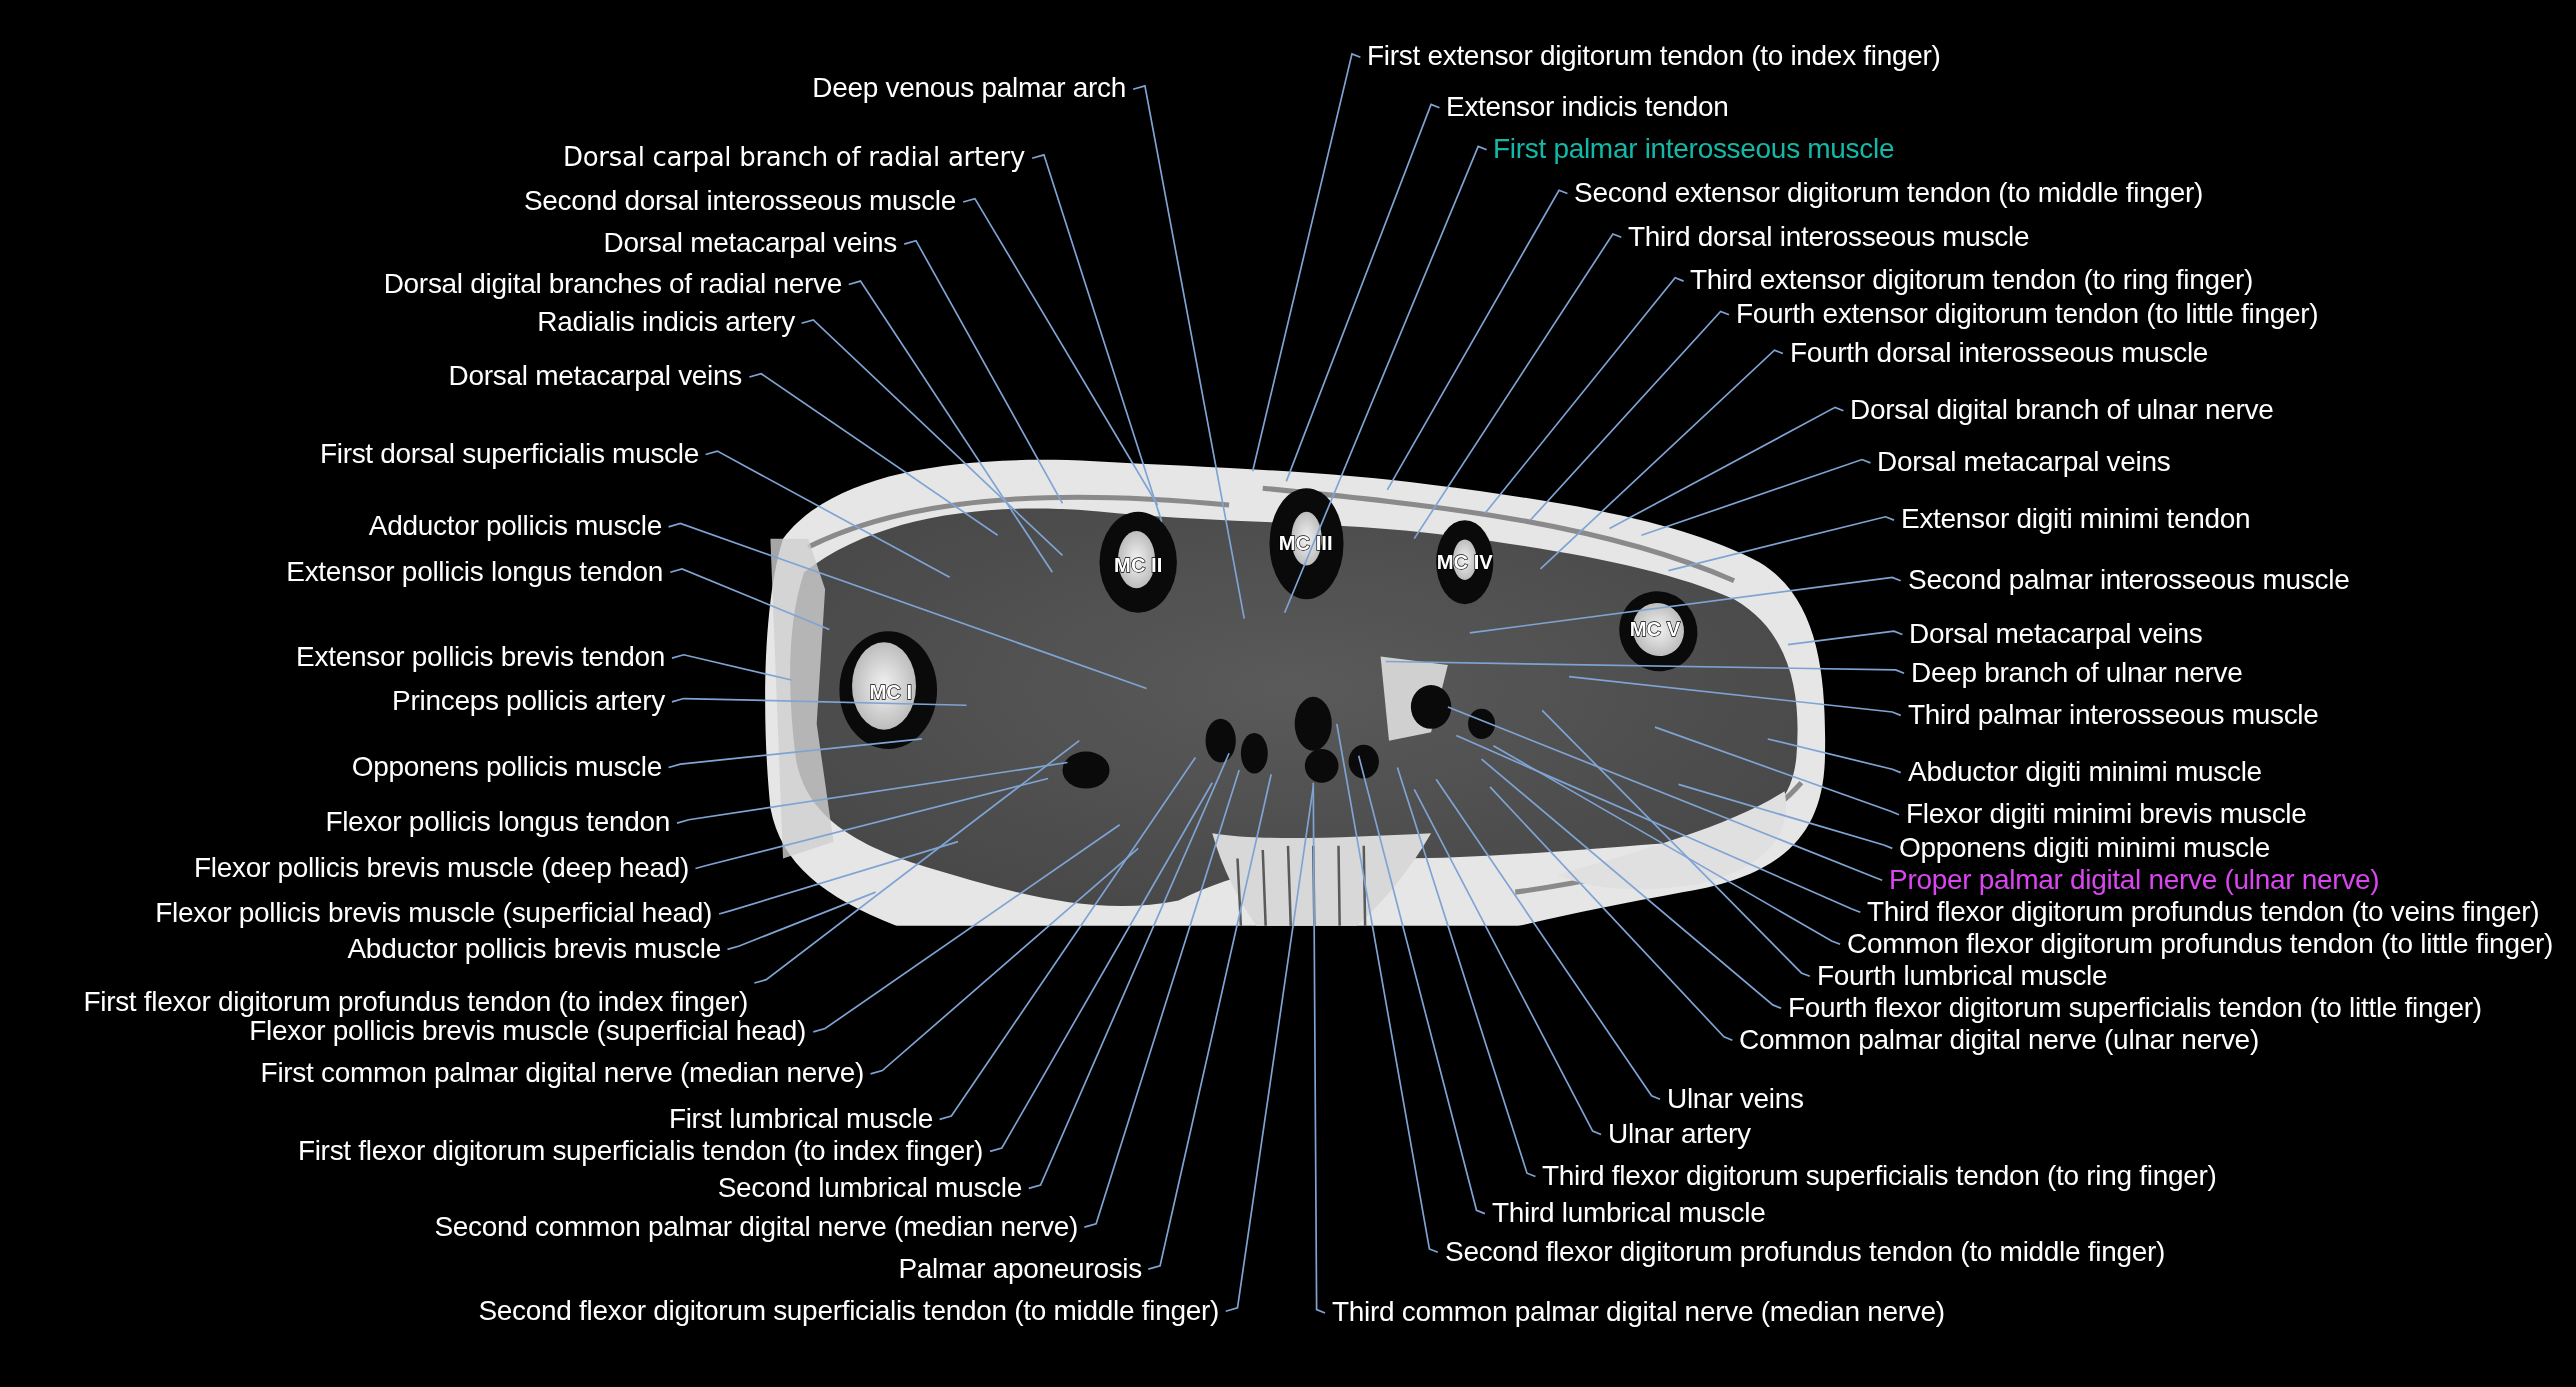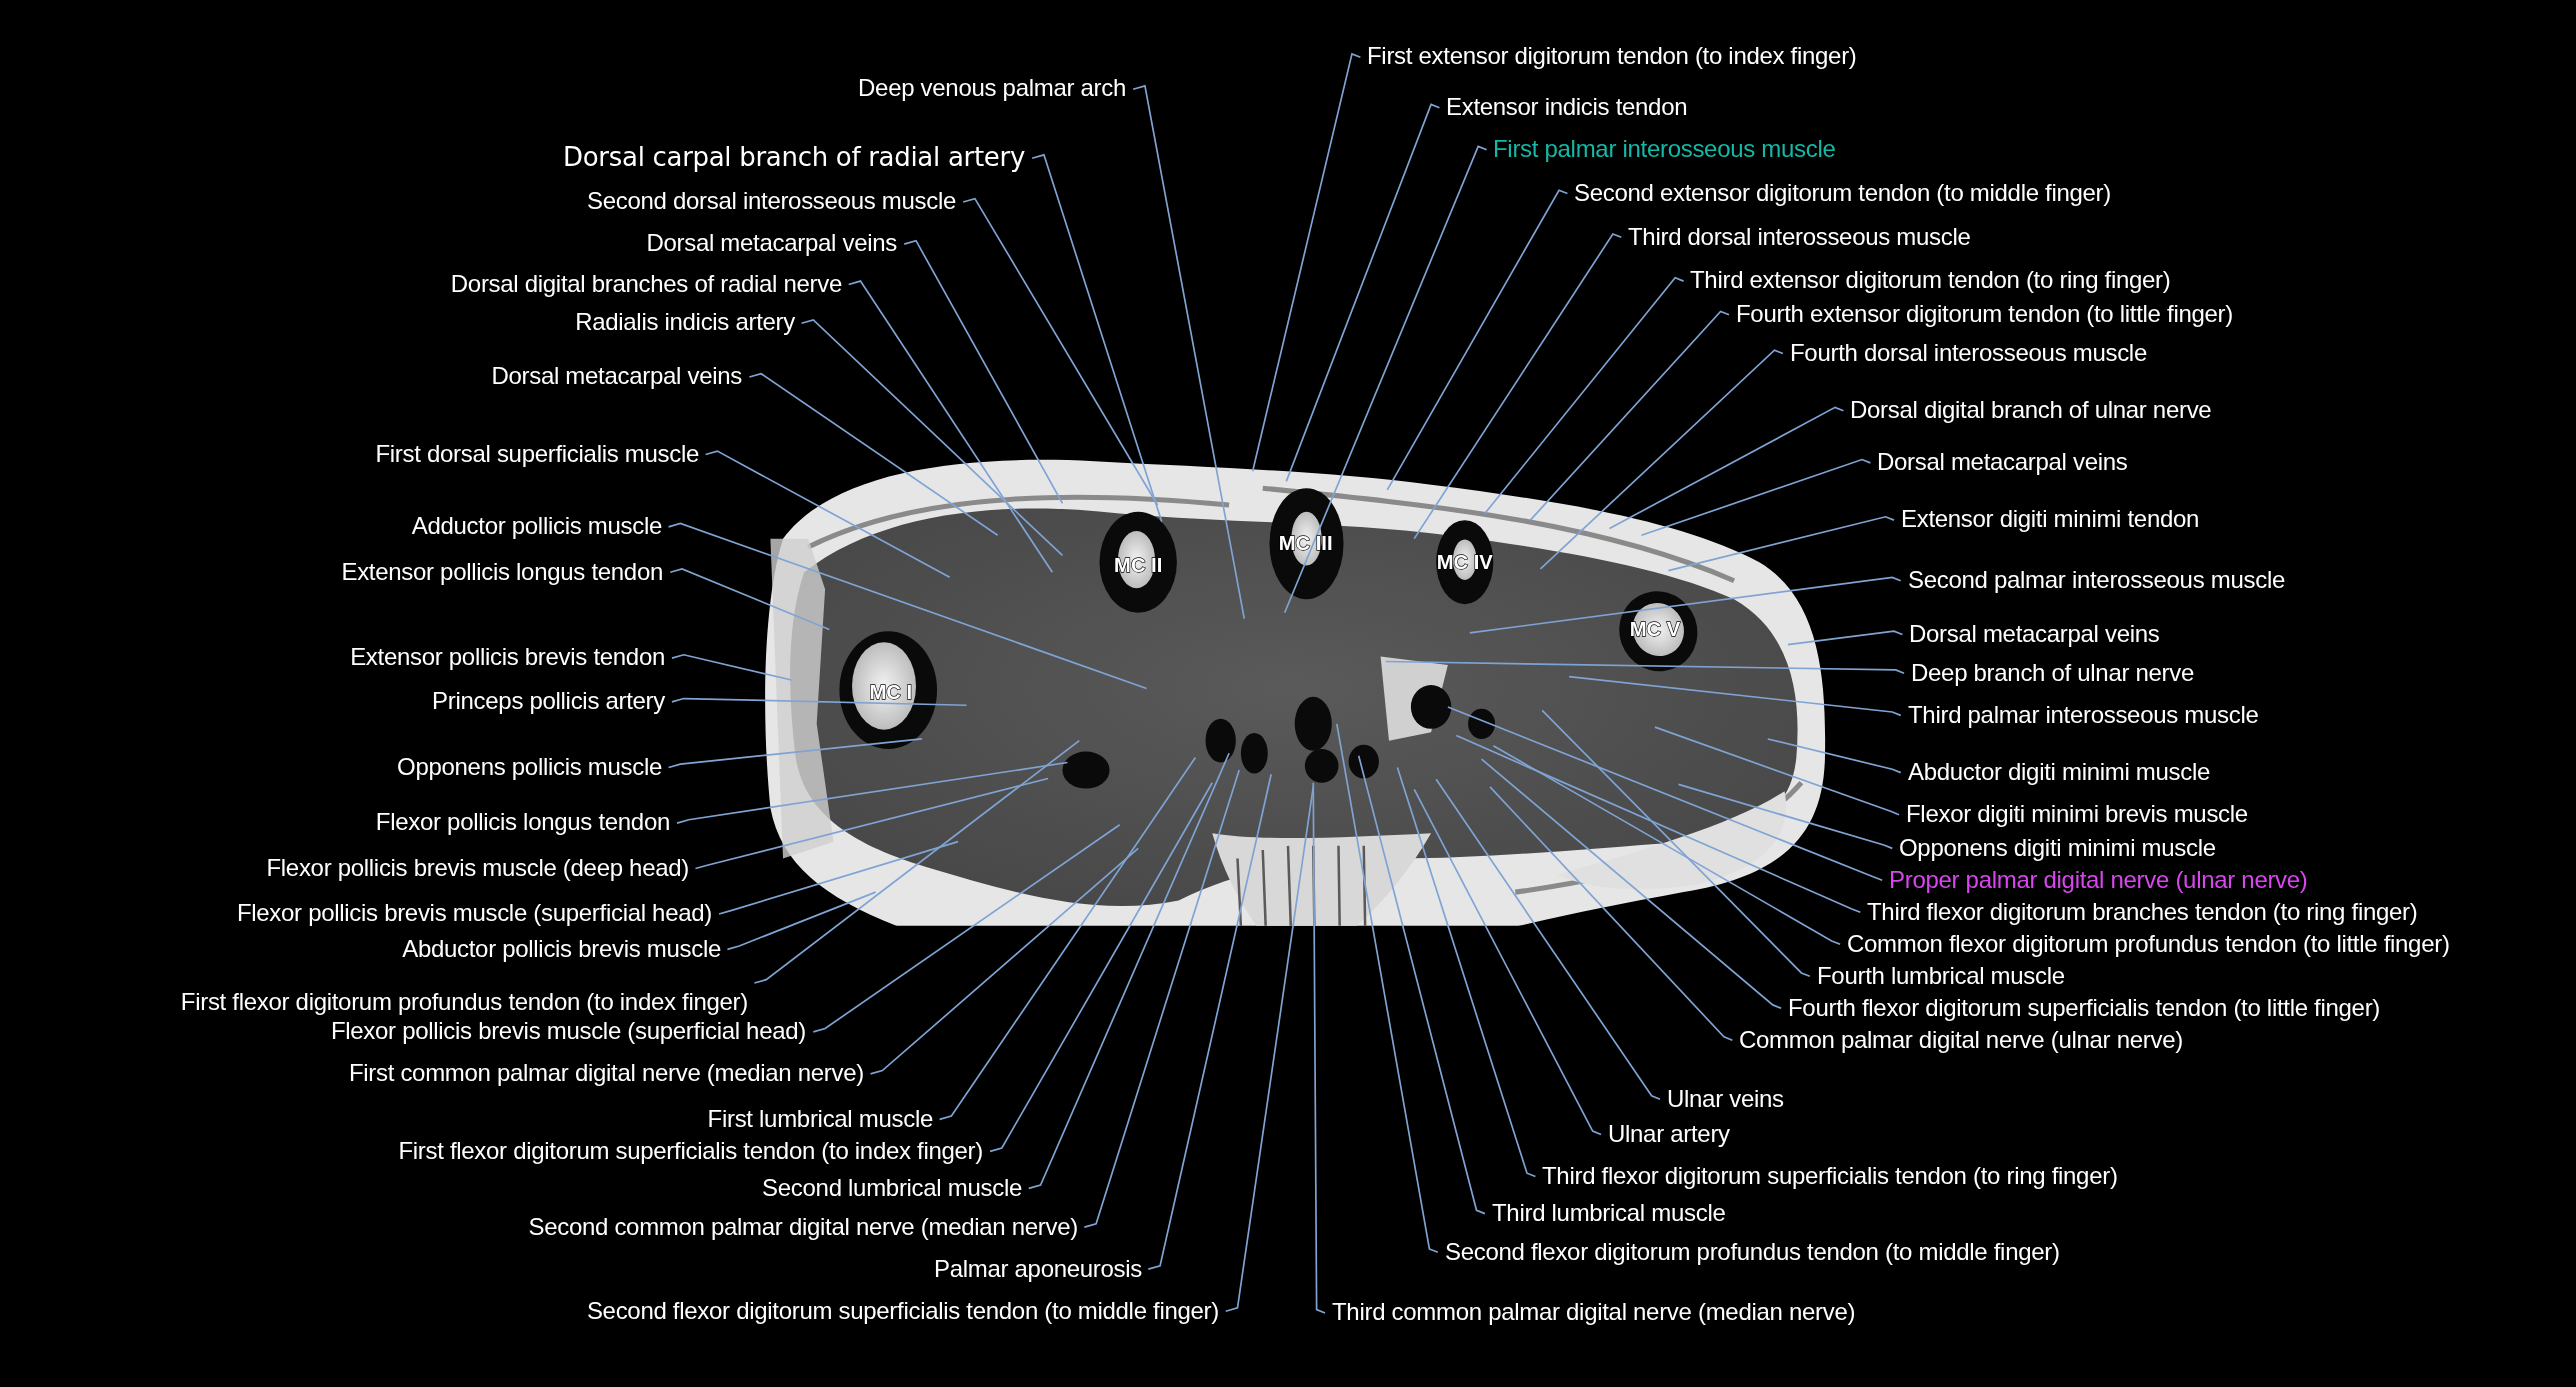--- a/index.html
+++ b/index.html
@@ -1,19 +1,19 @@
 <!DOCTYPE html>
 <html style="font-size:13.5px"><head>
 <meta charset="utf-8">
 <style>
   html, body { margin:0; padding:0; background:#000; }
   #stage { position:relative; width:2576px; height:1387px; background:#000; overflow:hidden;
            font-family:"Liberation Sans", "DejaVu Sans", sans-serif; }
   svg#scan { position:absolute; left:0; top:0; }
-  .lbl { position:absolute; color:#ffffff; font-size:24px; line-height:32px; white-space:nowrap;
+  .lbl { position:absolute; color:#ffffff; font-size:28px; line-height:32px; white-space:nowrap;
          font-family:"Liberation Sans", "DejaVu Sans", sans-serif; letter-spacing:-0.3px; }
   .lbl.r { transform:translateX(-100%); text-align:right; }
   .lbl.cal { font-family:"DejaVu Sans", sans-serif; font-size:26px; }
   .bone-text { fill:#ffffff; font-size:24px; font-family:"Liberation Sans", sans-serif; font-weight:bold;
                stroke:#000; stroke-width:1.5px; paint-order:stroke; }
 </style>
 </head>
 <body>
 
 <div id="stage">
@@ -190,21 +190,21 @@
     <div class="lbl" style="left: 1877px; top: 446px; color: rgb(255, 255, 255);">Dorsal metacarpal veins</div>
     <div class="lbl" style="left: 1901px; top: 503px; color: rgb(255, 255, 255);">Extensor digiti minimi tendon</div>
     <div class="lbl" style="left: 1908px; top: 564px; color: rgb(255, 255, 255);">Second palmar interosseous muscle</div>
     <div class="lbl" style="left: 1909px; top: 618px; color: rgb(255, 255, 255);">Dorsal metacarpal veins</div>
     <div class="lbl" style="left: 1911px; top: 657px; color: rgb(255, 255, 255);">Deep branch of ulnar nerve</div>
     <div class="lbl" style="left: 1908px; top: 699px; color: rgb(255, 255, 255);">Third palmar interosseous muscle</div>
     <div class="lbl" style="left: 1908px; top: 756px; color: rgb(255, 255, 255);">Abductor digiti minimi muscle</div>
     <div class="lbl" style="left: 1906px; top: 798px; color: rgb(255, 255, 255);">Flexor digiti minimi brevis muscle</div>
     <div class="lbl" style="left: 1899px; top: 832px; color: rgb(255, 255, 255);">Opponens digiti minimi muscle</div>
     <div class="lbl" style="left: 1889px; top: 864px; color: #d946ef;">Proper palmar digital nerve (ulnar nerve)</div>
-    <div class="lbl" style="left: 1867px; top: 896px; color: rgb(255, 255, 255);">Third flexor digitorum branches tendon (to ring finger)</div>
+    <div class="lbl" style="left: 1867px; top: 896px; color: rgb(255, 255, 255);">Third flexor digitorum profundus tendon (to veins finger)</div>
     <div class="lbl" style="left: 1847px; top: 928px; color: rgb(255, 255, 255);">Common flexor digitorum profundus tendon (to little finger)</div>
     <div class="lbl" style="left: 1817px; top: 960px; color: rgb(255, 255, 255);">Fourth lumbrical muscle</div>
     <div class="lbl" style="left: 1788px; top: 992px; color: rgb(255, 255, 255);">Fourth flexor digitorum superficialis tendon (to little finger)</div>
     <div class="lbl" style="left: 1739px; top: 1024px; color: rgb(255, 255, 255);">Common palmar digital nerve (ulnar nerve)</div>
     <div class="lbl" style="left: 1667px; top: 1083px; color: rgb(255, 255, 255);">Ulnar veins</div>
     <div class="lbl" style="left: 1608px; top: 1118px; color: rgb(255, 255, 255);">Ulnar artery</div>
     <div class="lbl" style="left: 1542px; top: 1160px; color: rgb(255, 255, 255);">Third flexor digitorum superficialis tendon (to ring finger)</div>
     <div class="lbl" style="left: 1492px; top: 1197px; color: rgb(255, 255, 255);">Third lumbrical muscle</div>
     <div class="lbl" style="left: 1445px; top: 1236px; color: rgb(255, 255, 255);">Second flexor digitorum profundus tendon (to middle finger)</div>
     <div class="lbl" style="left: 1332px; top: 1296px; color: rgb(255, 255, 255);">Third common palmar digital nerve (median nerve)</div>

